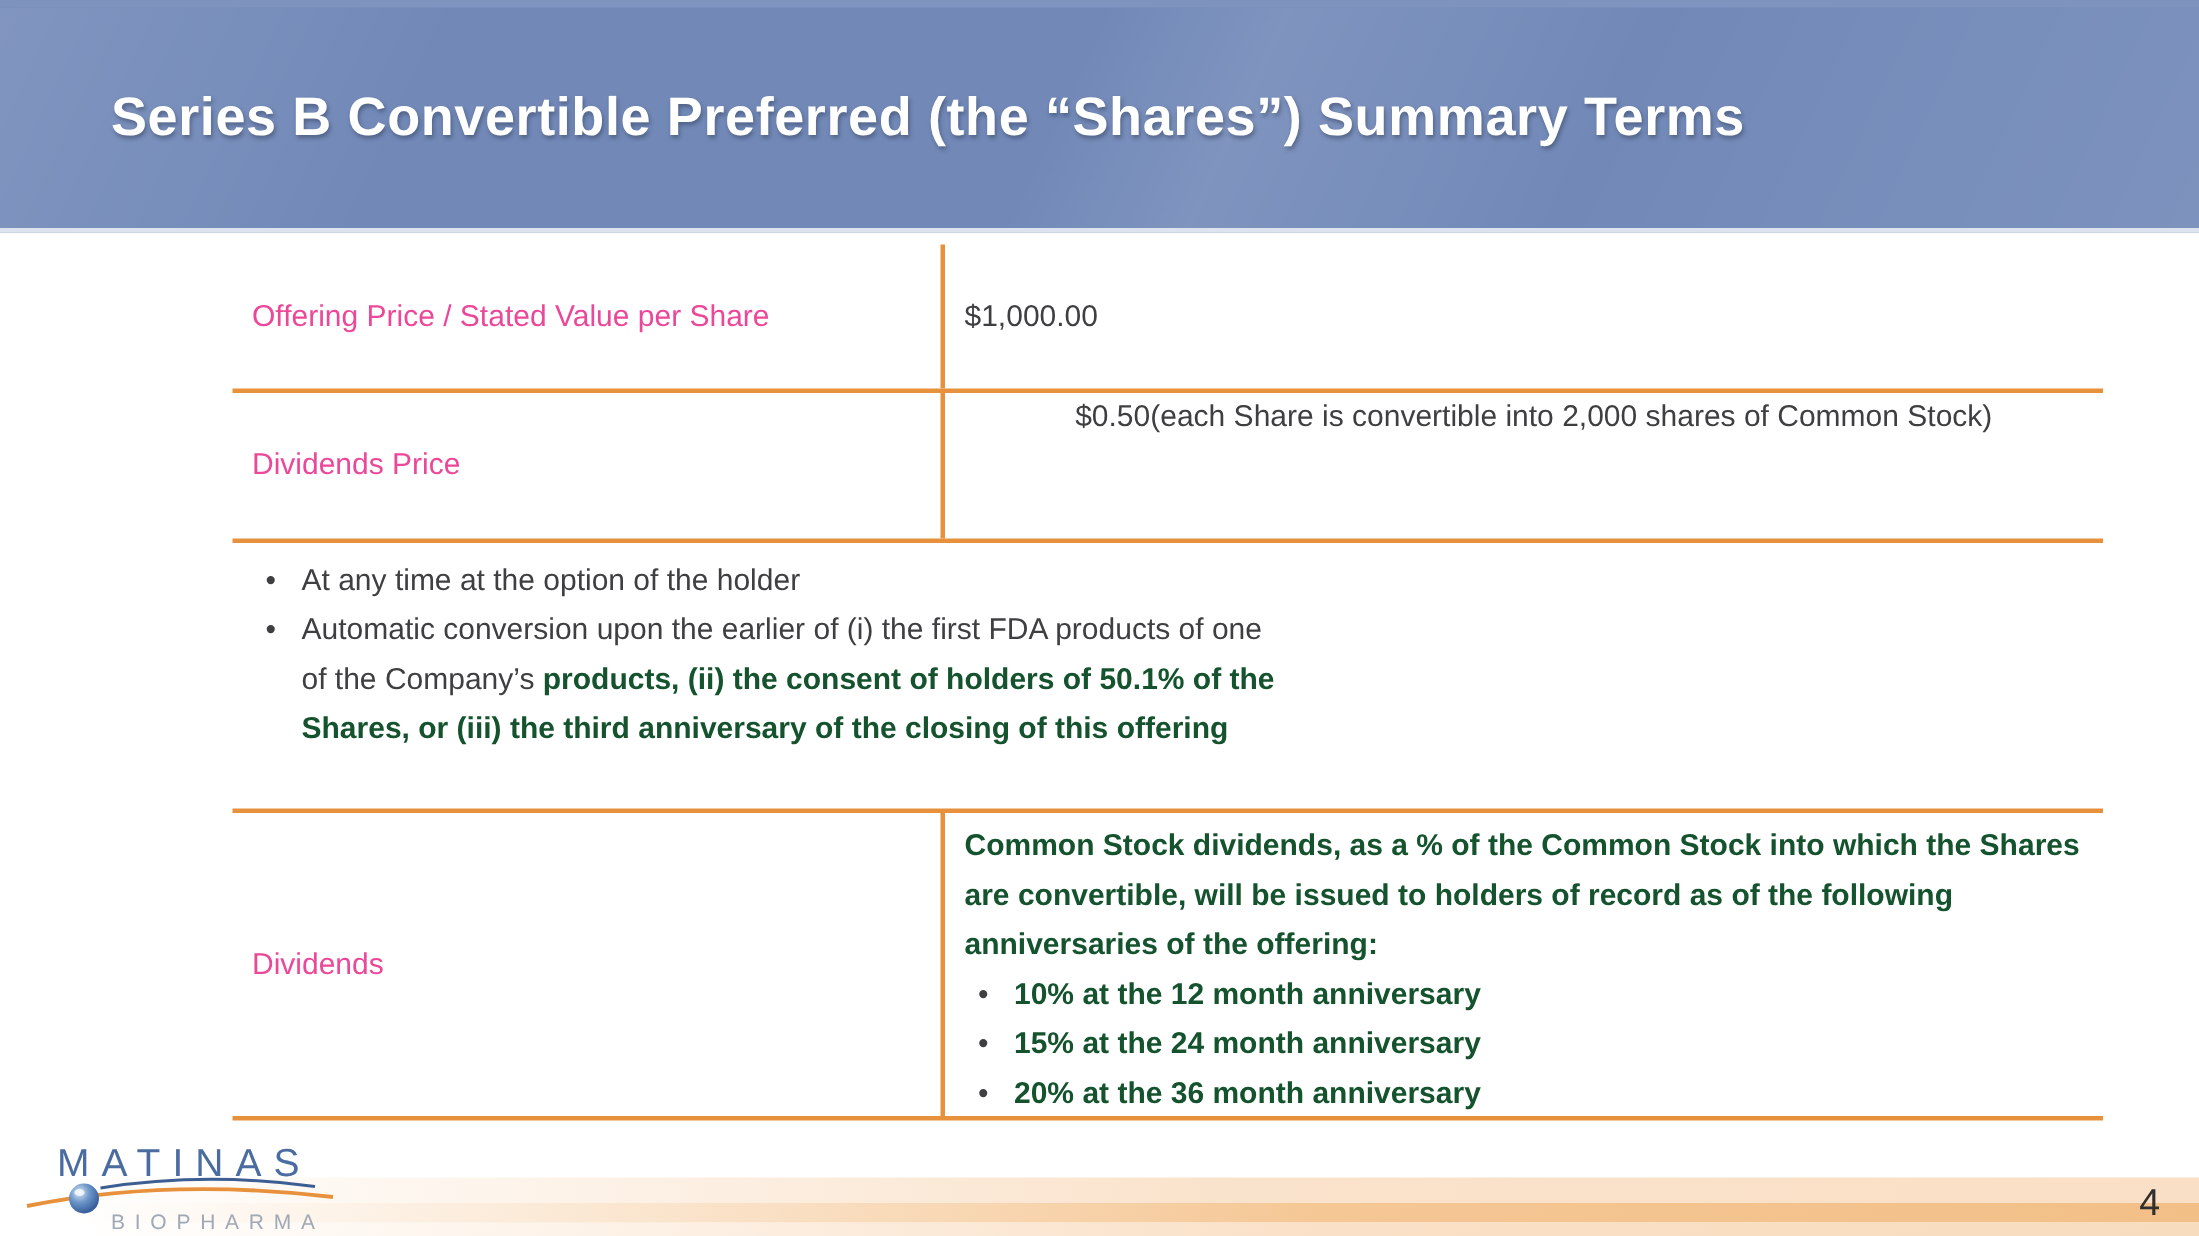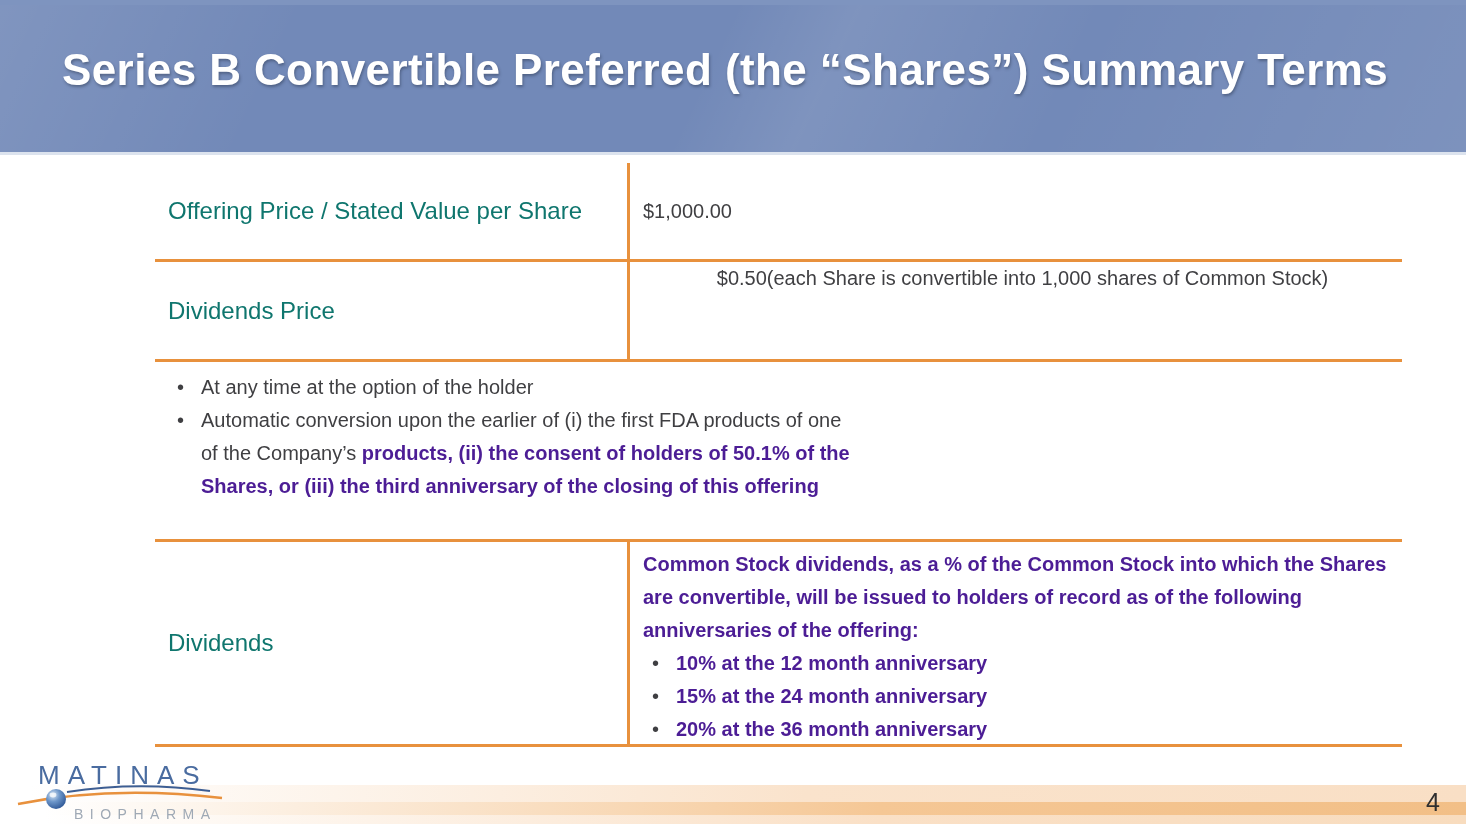--- a/index.html
+++ b/index.html
@@ -20,23 +20,23 @@
     height: 155px;
     background:
       linear-gradient(115deg, rgba(255,255,255,0.10) 0%, rgba(255,255,255,0.0) 20%),
       linear-gradient(115deg, rgba(255,255,255,0.0) 48%, rgba(255,255,255,0.09) 56%, rgba(255,255,255,0.0) 72%),
       linear-gradient(295deg, rgba(255,255,255,0.08) 0%, rgba(255,255,255,0.0) 28%),
       #7289B8;
     border-top: 5px solid #7E94BF;
     border-bottom: 3px solid #DCE3EE;
   }
   .title-bar h1 {
-    margin: 0;
+    margin: 12px;
     padding: 40px 20px 0 62px;
-    font-size: 44px;
+    font-size: 36px;
     font-weight: 600;
     letter-spacing: 0.4px;
     color: #ffffff;
     text-shadow: 1px 2px 3px rgba(38,49,72,0.45);
     white-space: nowrap;
   }
 
   
   .terms-table {
     position: absolute;
@@ -49,42 +49,42 @@
   .trow.r2 { height: 100px; }
   .trow.r3 { height: 180px; }
   .trow.r4 { height: 205px; }
   .cell-label {
     width: 475px;
     flex: 0 0 475px;
     border-right: 3px solid #E8913D;
     display: flex;
     align-items: center;
     padding: 0 10px 0 13px;
-    font-size: 24px;
-    color: #0f766e;
+    font-size: 20px;
+    color: #ec4899;
   }
   .cell-value {
     flex: 1;
     padding-left: 13px;
     font-size: 20px;
     color: #3F3F42;
   }
   .center-v { display: flex; align-items: center; }
   .stack-v { display: flex; flex-direction: row; justify-content: center; }
   .vline { line-height: 33px; }
 
   .bullets { padding-top: 9px; }
   .bullet-row { display: flex; line-height: 33px; }
   .bullet-marker { flex: 0 0 33px; padding-left: 9px; color: #3F3F42; }
   .bullet-text { flex: 1; max-width: 662px; }
 
   .dividends-cell { padding-top: 6px; }
   .intro-par { line-height: 33px; max-width: 752px; }
 
-  .heavy { font-weight: bold; color: #4c1d95; }
+  .heavy { font-weight: bold; color: #14532d; }
 
   
   .bar { position: absolute; left: 0; right: 0; }
   .bar1 { bottom: 22px; height: 17px;
     background: linear-gradient(to right, rgba(253,238,224,0) 2%, #FAE3CC 55%, #F9DFC5 100%); }
   .bar2 { bottom: 9px; height: 13px;
     background: linear-gradient(to right, rgba(250,224,198,0) 3%, #F5C795 60%, #F2BF87 100%); }
   .bar3 { bottom: 0; height: 9px;
     background: linear-gradient(to right, rgba(253,238,224,0) 3%, #FAE0C6 60%, #F8DCBE 100%); }
 
@@ -122,21 +122,21 @@
         <span>$1,000.00</span>
       </div>
     </div>
 
     <div class="trow r2">
       <div class="cell-label">
         <span>Dividends Price</span>
       </div>
       <div class="cell-value stack-v">
         <div class="vline">$0.50</div>
-        <div class="vline">(each Share is convertible into 1,000 shares of Common Stock)</div>
+        <div class="vline">(each Share is convertible into 2,000 shares of Common Stock)</div>
       </div>
     </div>
 
     <div class="trow r3">
       <div class="cell-value bullets">
         <div class="bullet-row">
           <span class="bullet-marker">•</span>
           <span class="bullet-text">At any time at the option of the holder</span>
         </div>
         <div class="bullet-row">

